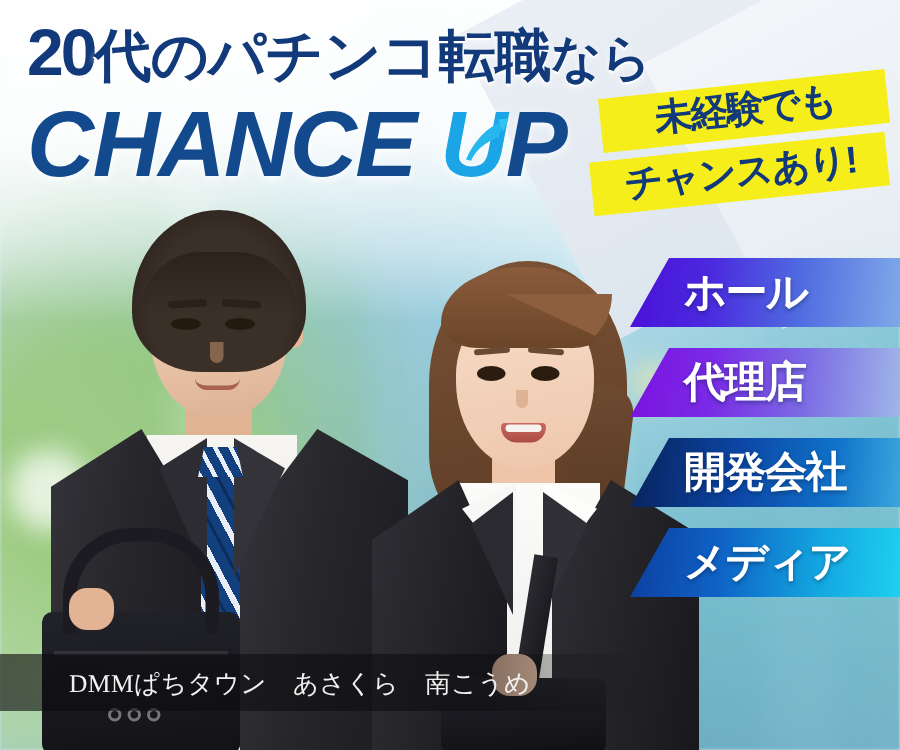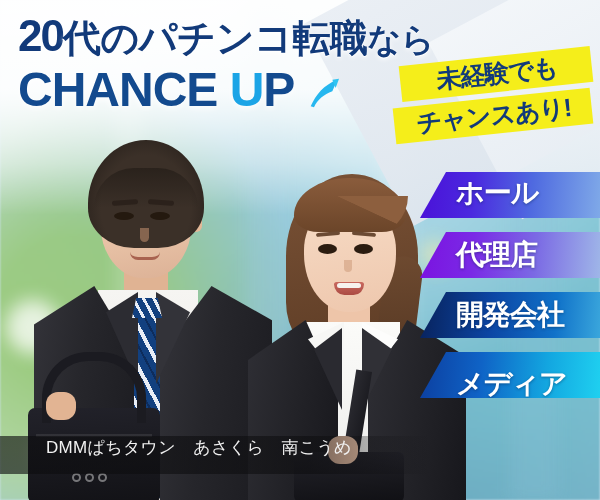--- a/index.html
+++ b/index.html
@@ -67,21 +67,21 @@
   }
   .h-line1{
     font-size:38px;font-weight:700;letter-spacing:-.5px;
     color:#123a7a;line-height:1;white-space:nowrap;
     text-shadow:0 1px 0 #fff,0 2px 5px rgba(255,255,255,.9);
   }
   .h-line1 .num{font-size:44px;letter-spacing:-2px;margin-top:19px;}
   .h-line1 .sm{font-size:33px;}
   .h-line2{
     margin-top:8px;
-    font-size:48px;font-weight:700;
+    font-size:62px;font-weight:700;font-style:italic;
     letter-spacing:-1px;line-height:1;
     color:#134a8e;white-space:nowrap;
     text-shadow:0 2px 6px rgba(255,255,255,.85);
   }
   .h-line2 .up-u{color:#1ba4e6;position:relative;}
   .h-line2 .up-p{color:#134a8e;}
   .swoosh{
     position:absolute;left:307px;top:78px;width:34px;height:30px;
     z-index:10;pointer-events:none;
   }
@@ -238,30 +238,30 @@
     padding-left:36px;
     clip-path:polygon(26px 0,100% 0,100% 100%,0 100%);
     box-shadow:0 1px 4px rgba(0,0,0,.25);
   }
   .cat span{
     color:#fff;font-size:28px;font-weight:700;letter-spacing:-1px;
     white-space:nowrap;line-height:1;
     text-shadow:0 1px 3px rgba(0,30,70,.45);
   }
   .cat.c1{background:linear-gradient(95deg,#0b2a6e 0%,#0e51b5 38%,#0f9fd9 72%,#17c3ea 100%);}
-  .cat.c2{background:linear-gradient(95deg,#4a10d8 0%,#4b2adf 30%,#4f6ae0 62%,#7fa9e8 100%);font-family:Liberation Mono, monospace;}
+  .cat.c2{background:linear-gradient(95deg,#4a10d8 0%,#4b2adf 30%,#4f6ae0 62%,#7fa9e8 100%);}
   .cat.c3{background:linear-gradient(95deg,#08225c 0%,#0c46a4 40%,#1072c9 75%,#3aa6dc 100%);}
   .cat.c4{background:linear-gradient(95deg,#7b12e0 0%,#7a2ae6 30%,#7b6ae4 64%,#9fb6e8 100%);}
-  .cat.c5{background:linear-gradient(95deg,#0c3fa0 0%,#0f63c6 34%,#13a6e0 70%,#1fd0f0 100%);align-items:flex-end;}
+  .cat.c5{background:linear-gradient(95deg,#0c3fa0 0%,#0f63c6 34%,#13a6e0 70%,#1fd0f0 100%);}
 
   
   .caption{
     position:absolute;left:0;bottom:26px;width:430px;height:38px;
     background:linear-gradient(90deg,rgba(12,12,14,.62) 0%,rgba(12,12,14,.55) 72%,rgba(12,12,14,0) 100%);
-    display:flex;z-index:14;
+    display:flex;align-items:center;z-index:14;font-family:Liberation Serif, serif;
   }
   .caption span{
     color:#f1f1f1;font-size:17px;font-weight:400;
     padding-left:46px;letter-spacing:.3px;white-space:nowrap;
   }
 </style>
 </head>
 <body>
 
 <div id="banner">

